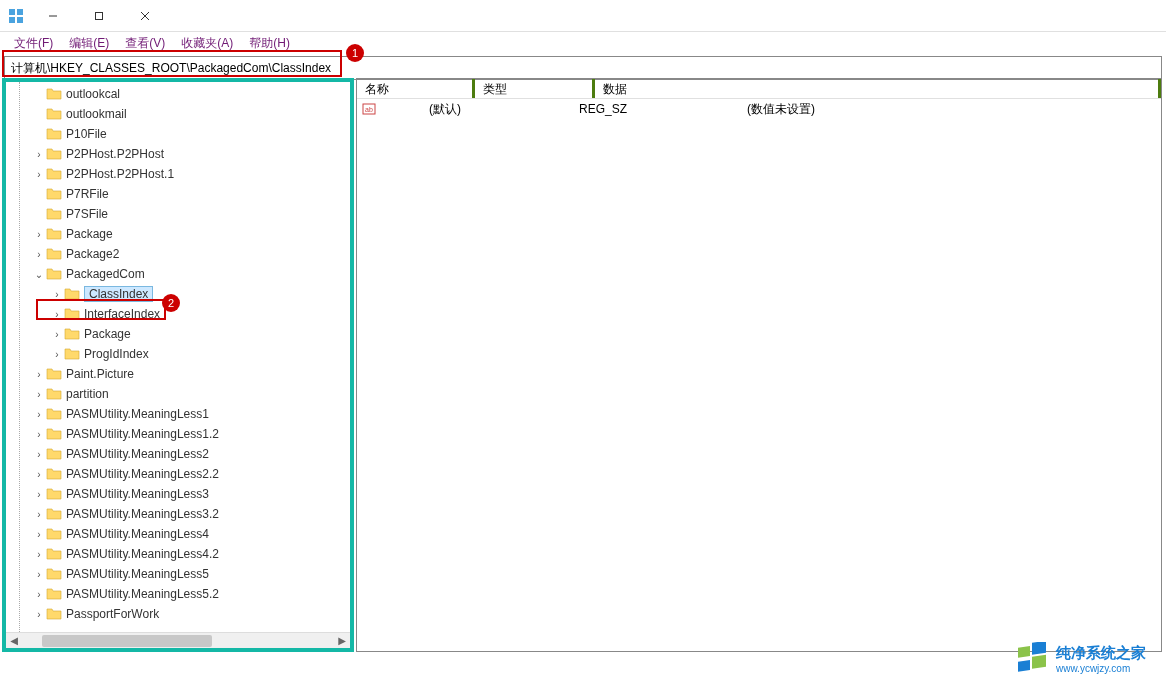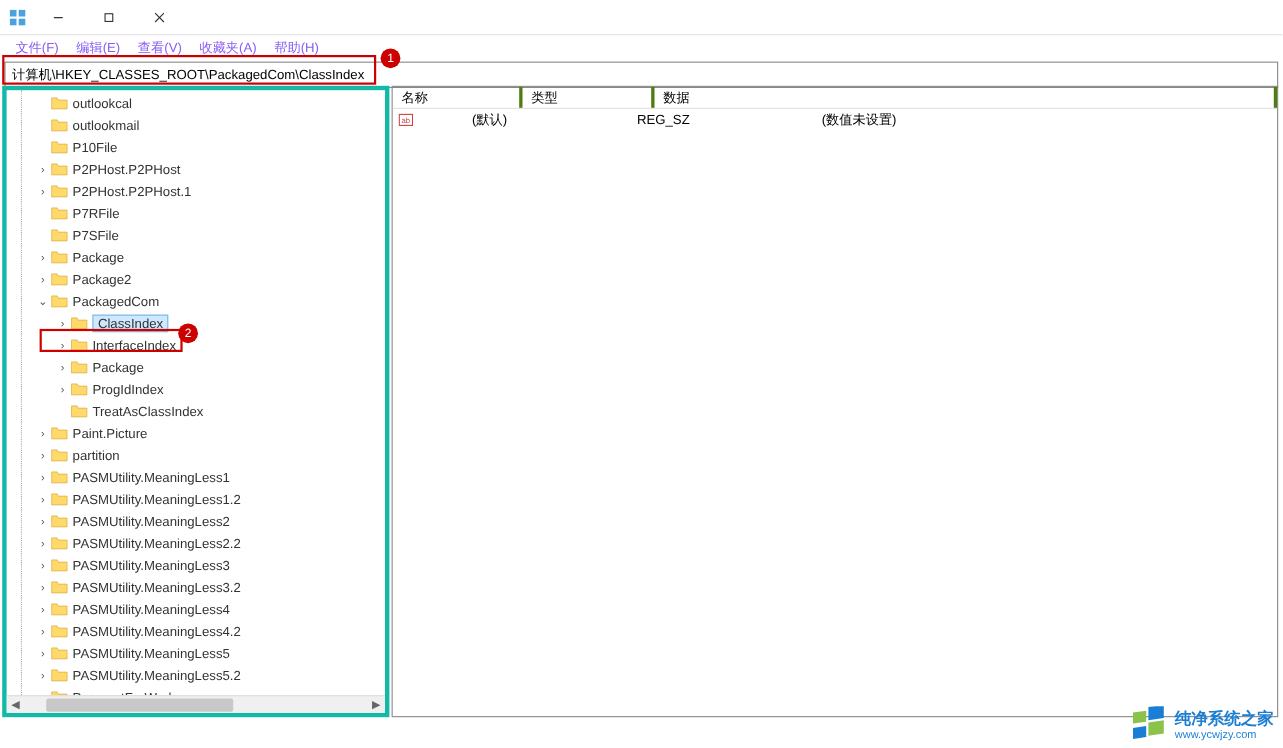--- a/index.html
+++ b/index.html
@@ -5,21 +5,21 @@
 * { box-sizing: border-box; margin: 0; padding: 0; font-family: "Microsoft YaHei", "Segoe UI", sans-serif; }
 body { width: 1166px; height: 680px; background: #fff; overflow: hidden; position: relative; }
 
 .titlebar { height: 32px; display: flex; align-items: center; padding-left: 8px; border-bottom: 1px solid #e0e0e0; }
 .titlebar .app-icon { width: 16px; height: 16px; margin-right: 6px; display: flex; align-items: center; justify-content: center; }
 .titlebar .title { font-size: 12px; color: #333; flex: 1; }
 .win-controls { display: flex; height: 100%; }
 .win-btn { width: 46px; height: 100%; display: flex; align-items: center; justify-content: center; cursor: pointer; }
 .win-btn svg { width: 10px; height: 10px; }
 
-.menubar { height: 22px; display: flex; align-items: center; padding: 0 6px; font-size: 12px; color: #8b5cf6; }
+.menubar { height: 22px; display: flex; align-items: center; padding: 0 6px; font-size: 12px; color: #701a75; }
 .menu-item { padding: 2px 8px; cursor: pointer; }
 
 .addr-row { position: relative; height: 24px; border: 1px solid #888; margin: 2px 4px 0 4px; display: flex; align-items: center; padding: 0 6px; font-size: 12px; }
 .addr-callout { position: absolute; left: 2px; top: 50px; width: 340px; height: 27px; border: 2px solid #c00; pointer-events: none; }
 .badge1 { position: absolute; left: 346px; top: 44px; width: 18px; height: 18px; border-radius: 50%; background: #c00; color: #fff; font-size: 11px; display: flex; align-items: center; justify-content: center; }
 
 .body-area { position: absolute; top: 78px; bottom: 28px; left: 0; right: 0; display: flex; }
 .tree-pane { width: 352px; border: 4px solid #14b8a6; margin: 0 2px; position: relative; overflow: hidden; }
 .tree { padding-top: 2px; }
 .node { display: flex; align-items: center; height: 20px; font-size: 12px; color: #333; white-space: nowrap; cursor: default; }
@@ -41,21 +41,21 @@
 .col { padding: 2px 8px; border-right: 3px solid #4d7c0f; }
 .col-name { width: 118px; }
 .col-type { width: 120px; }
 .col-data { flex: 1; }
 .row { height: 20px; display: flex; font-size: 12px; align-items: center; gap: 48px; }
 .row .ico { width: 16px; height: 14px; margin: 0 4px; display: inline-flex; align-items: center; justify-content: center; }
 .row .c-name { width: 94px; }
 .row .c-type { width: 120px; padding-left: 8px; }
 .row .c-data { flex: 1; padding-left: 8px; }
 
-.watermark { position: absolute; right: 8px; bottom: 4px; display: flex; align-items: center; gap: 6px; }
+.watermark { position: absolute; right: 20px; bottom: 4px; display: flex; align-items: center; gap: 6px; }
 .wm-text { text-align: left; }
 .wm-main { font-size: 15px; font-weight: bold; color: #1a7fd4; }
 .wm-sub { font-size: 10px; color: #1a7fd4; }
 </style>
 </head>
 <body>
 
 <div class="titlebar">
   <span class="app-icon">
     <svg viewBox="0 0 16 16">
@@ -222,29 +222,20 @@
         </div>
         <div class="node" style="padding-left: 44px;">
           <span class="chev ">›</span>
           <span class="folder">
             <svg width="16" height="14" viewBox="0 0 16 14">
               <path d="M1 3 L1 12 L15 12 L15 4 L7 4 L6 2 L1 2 Z" fill="#ffd96b" stroke="#d4a830" stroke-width="0.6"></path>
             </svg>
           </span>
           <span class="lbl">ProgIdIndex</span>
         </div>
-        <div class="node" style="padding-left: 44px;">
-          <span class="chev blank">·</span>
-          <span class="folder">
-            <svg width="16" height="14" viewBox="0 0 16 14">
-              <path d="M1 3 L1 12 L15 12 L15 4 L7 4 L6 2 L1 2 Z" fill="#ffd96b" stroke="#d4a830" stroke-width="0.6"></path>
-            </svg>
-          </span>
-          <span class="lbl">TreatAsClassIndex</span>
-        </div>
         <div class="node" style="padding-left: 26px;">
           <span class="chev ">›</span>
           <span class="folder">
             <svg width="16" height="14" viewBox="0 0 16 14">
               <path d="M1 3 L1 12 L15 12 L15 4 L7 4 L6 2 L1 2 Z" fill="#ffd96b" stroke="#d4a830" stroke-width="0.6"></path>
             </svg>
           </span>
           <span class="lbl">Paint.Picture</span>
         </div>
         <div class="node" style="padding-left: 26px;">

